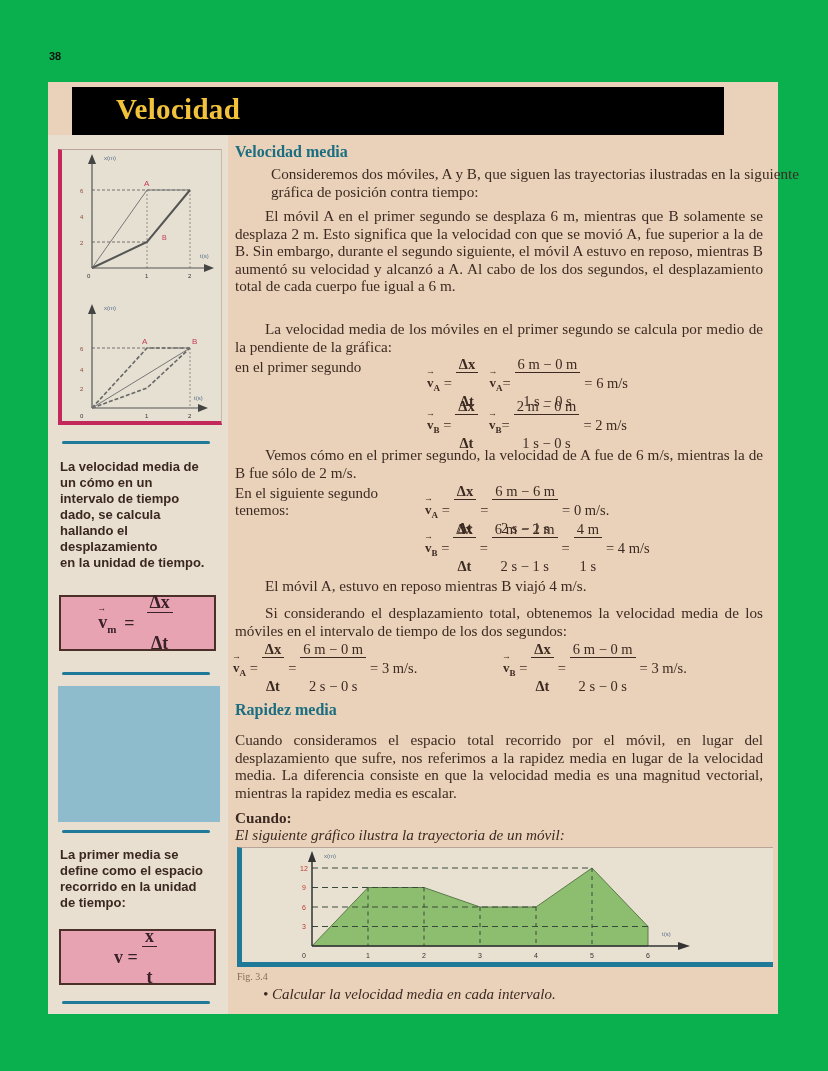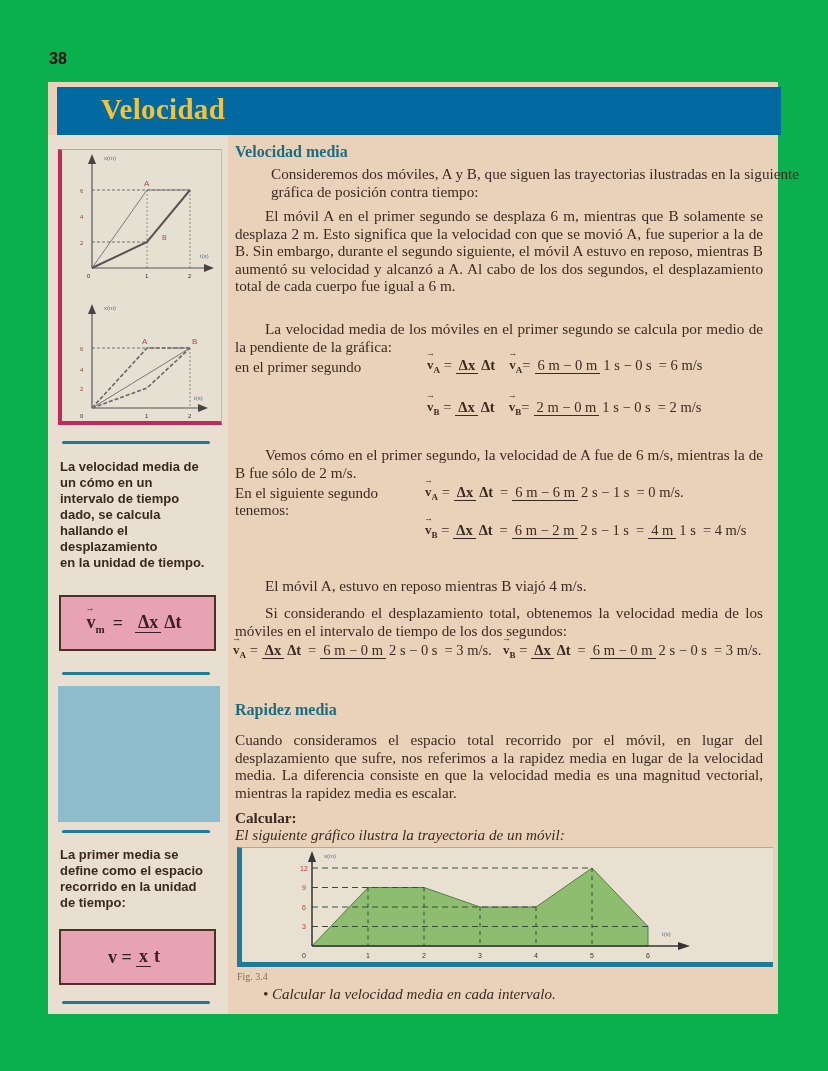--- a/index.html
+++ b/index.html
@@ -1,36 +1,36 @@
 <!DOCTYPE html>
 <html><head>
 <meta charset="utf-8">
 <style>
   * { box-sizing: border-box; margin: 0; padding: 0; }
   html, body { width: 828px; height: 1071px; background: #0bb04e; overflow: hidden; }
   body { position: relative; font-family: "Liberation Serif", serif; color: #3a2a22; }
 
-  .page-number { position: absolute; left: 49px; top: 50px; font-family: "Liberation Sans", sans-serif; font-weight: bold; font-size: 16px; color: #111; }
+  .page-number { position: absolute; left: 49px; top: 50px; font-family: "Liberation Sans", sans-serif; font-weight: bold; font-size: 11px; color: #111; }
 
   .page { position: absolute; left: 48px; top: 82px; width: 730px; height: 932px; background: #ead2ba; }
 
-  .header-band { position: absolute; left: 9px; top: 5px; width: 724px; height: 48px; background: #0369a1; }
+  .header-band { position: absolute; left: 24px; top: 5px; width: 652px; height: 48px; background: #000000; }
   .header-title { position: absolute; left: 44px; top: 6px; font-family: "Liberation Serif", serif; font-weight: bold; font-size: 29px; color: #f2c33a; letter-spacing: 0.3px; }
 
   
   .left-col { position: absolute; left: 0; top: 53px; width: 180px; height: 879px; background: #e9dfd0; }
   .graph-panel { position: absolute; left: 10px; top: 14px; width: 164px; height: 276px; border-left: 4px solid #c2295a; border-bottom: 4px solid #c2295a; border-top: 1px solid #b9a49a; border-right: 1px solid #c9b8aa; background: #e6e0d3; }
   .graph-panel svg { position: absolute; left: 0; top: 0; }
 
   .blue-rule { position: absolute; height: 3px; background: #1f7a9a; border-radius: 2px; }
 
   .side-note { position: absolute; left: 12px; font-family: Liberation Sans, sans-serif; font-weight: bold; font-size: 13px; line-height: 16px; color: #3a2820; }
 
   .formula-box { position: absolute; left: 11px; width: 157px; height: 56px; background: #e7a3b2; border: 2px solid #4a3028; display: flex; align-items: center; justify-content: center; font-family: "Liberation Serif", serif; font-weight: bold; color: #3a2028; }
-  .frac { display: inline-flex; flex-direction: row; align-items: center; vertical-align: middle; margin: 0 4px; }
+  .frac { display: inline-flex; flex-direction: column; align-items: center; vertical-align: middle; margin: 0 4px; gap: 21px; }
   .frac .num { border-bottom: 1.5px solid currentColor; padding: 0 3px; line-height: 1.05; }
   .frac .den { padding: 0 3px; line-height: 1.1; }
 
   .blue-photo { position: absolute; left: 10px; top: 604px; width: 162px; height: 136px; background: #8fbccc; }
 
   
   .main { position: absolute; left: 183px; top: 53px; width: 545px; }
   .section-title { position: absolute; left: 4px; font-family: "Liberation Serif", serif; font-weight: bold; font-size: 16px; color: #1b6d80; }
   .para { position: absolute; left: 4px; width: 528px; font-size: 15.2px; line-height: 17.6px; text-align: justify; color: #3c2a22; }
   .indent { text-indent: 30px; }
@@ -255,21 +255,21 @@
         </span>=
       <span class="frac">
           <span class="num">6 m − 0 m</span>
           <span class="den">2 s − 0 s</span>
         </span>
       <span>= 3 m/s.</span>
     </div>
 
     <div class="section-title" style="top:566px;">Rapidez media</div>
     <div class="para" style="top:596px;">Cuando consideramos el espacio total recorrido por el móvil, en lugar del desplazamiento que sufre, nos referimos a la rapidez media en lugar de la velocidad media. La diferencia consiste en que la velocidad media es una magnitud vectorial, mientras la rapidez media es escalar.</div>
-    <div class="para" style="top:674px; font-weight:bold;">Calcular:</div>
+    <div class="para" style="top:674px; font-weight:bold;">Cuando:</div>
     <div class="para" style="top:691px; font-style:italic;">El siguiente gráfico ilustra la trayectoria de un móvil:</div>
 
     <div class="chart-box" style="top:712px;">
       <svg width="531" height="115" viewBox="0 0 531 115">
 
         <polygon points="70,98 126,39.5 182,39.5 238,59 294,59 350,20 406,78.5 406,98" fill="#8dbd6e" stroke="#5a7a48" stroke-width="1"></polygon>
         <g stroke="#3a4a3a" stroke-dasharray="6,4" stroke-width="1">
           <line x1="70" y1="20" x2="350" y2="20"></line>
           <line x1="70" y1="39.5" x2="182" y2="39.5"></line>
           <line x1="70" y1="59" x2="294" y2="59"></line>

